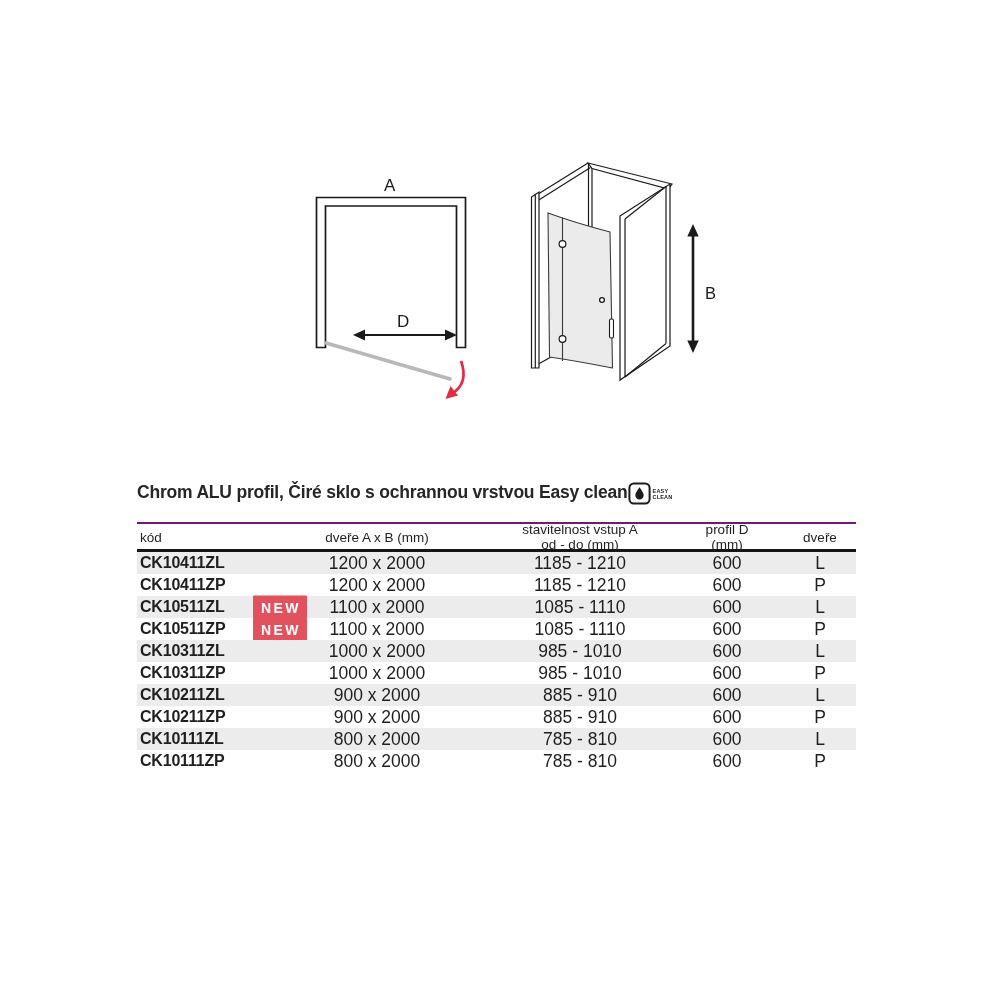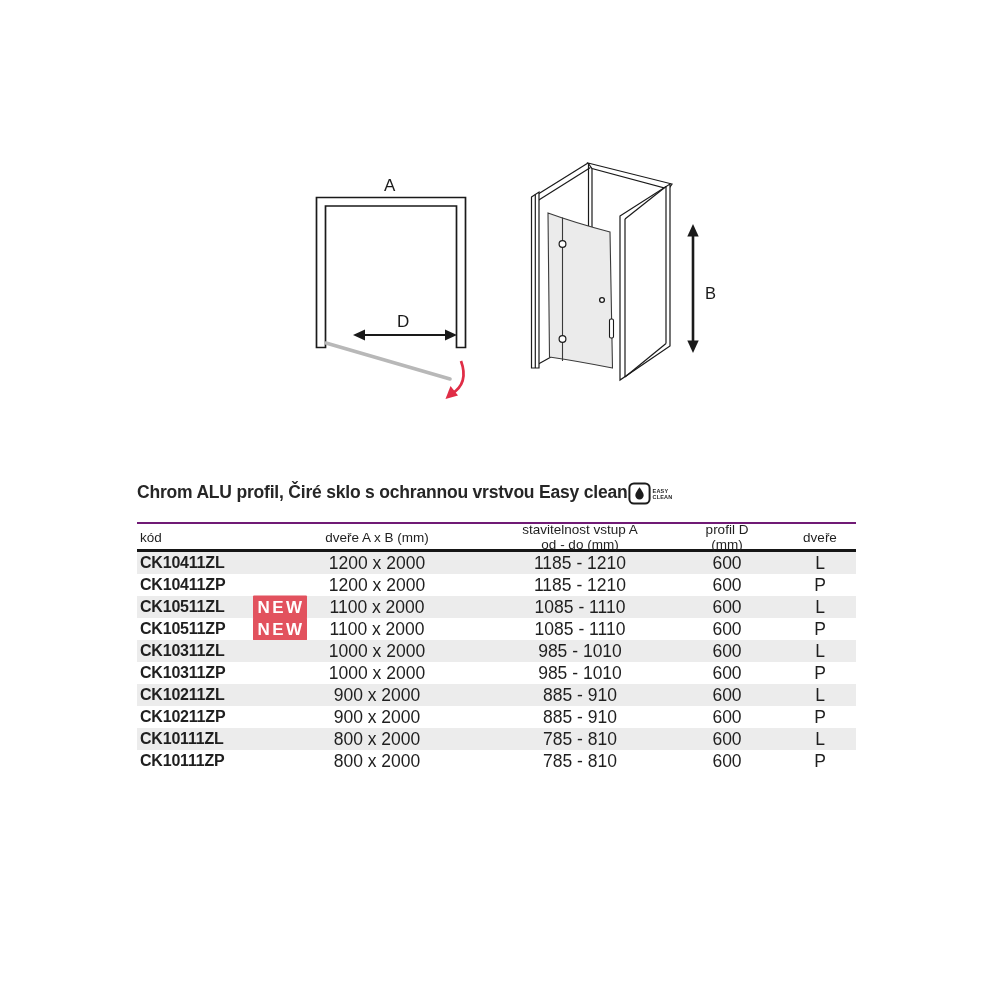--- a/index.html
+++ b/index.html
@@ -29,21 +29,21 @@
   .trow.alt { background:#ececec; }
   .cell { position:absolute; top:50%; transform:translate(-50%,-50%);
     white-space:nowrap; color:#1f1f1f; }
   .cell.kod { left:3px; transform:translateY(-50%); font-size:16px; font-weight:700; letter-spacing:-0.2px; }
   .cell.c-rozmer { left:240px; }
   .cell.c-stav   { left:443px; }
   .cell.c-vstup  { left:590px; }
   .cell.c-dvere  { left:683px; }
   .new-badge { position:absolute; left:116px; top:50%; transform:translateY(-50%);
     width:54px; height:23px; background:#e2525e; border-radius:1px;
-    color:#fff; font-size:17px; font-weight:700; letter-spacing:2.5px;
+    color:#fff; font-size:14px; font-weight:700; letter-spacing:2.5px;
     display:flex; align-items:center; justify-content:center; padding-left:2px; }
 </style>
 </head>
 <body>
 
 <div id="stage">
 
   <svg id="diagram-left" width="220" height="260" viewBox="0 0 220 260">
     <text x="104" y="41" font-size="17" fill="#1a1a1a" font-family="Liberation Sans, sans-serif">A</text>
     <path d="M36.5,47.5 H185.5 V197.5 H176.5 V56 H45.5 V197.5 H36.5 Z" fill="#ffffff" stroke="#1a1a1a" stroke-width="1.7" stroke-linejoin="miter"></path>

